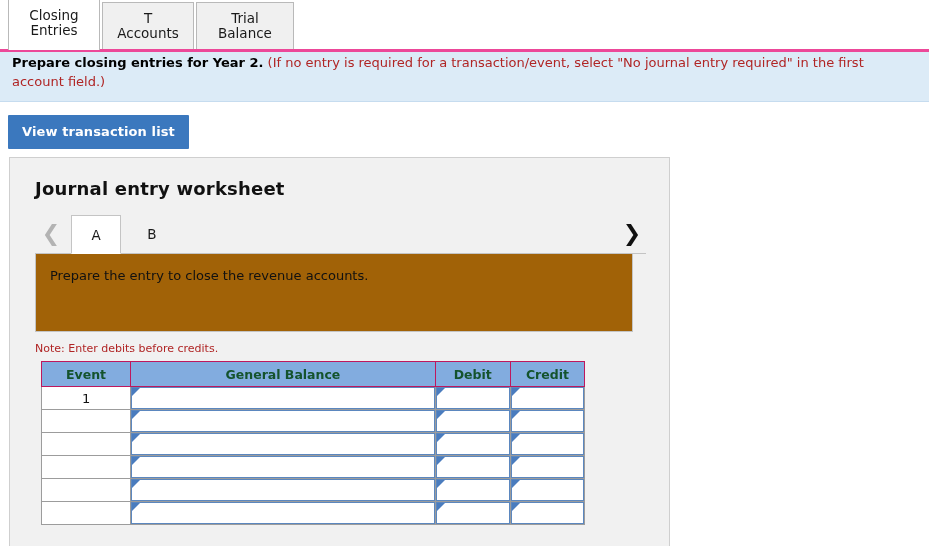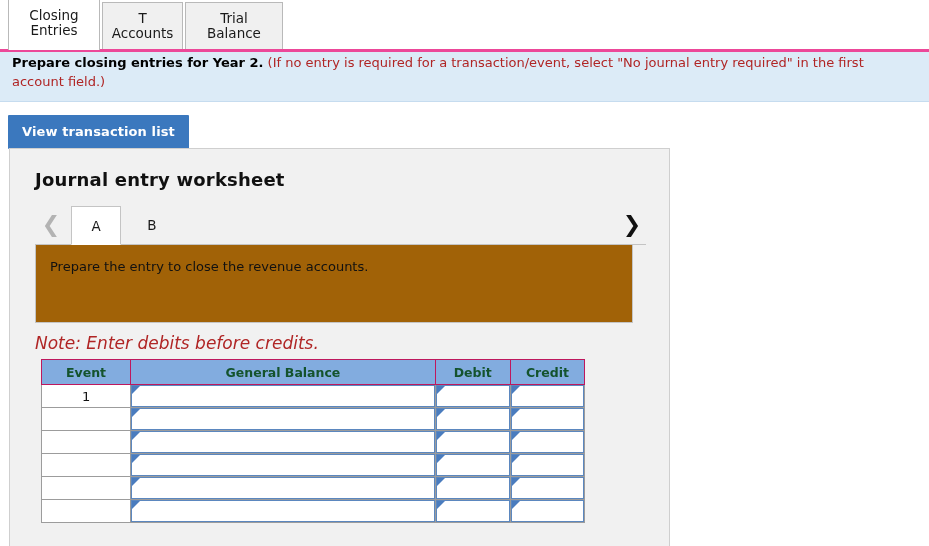--- a/index.html
+++ b/index.html
@@ -46,21 +46,21 @@
     cursor: default;
   }
   .tab.active {
     background: #ffffff;
     height: 52px;
     z-index: 3;
     margin-bottom: -1px;
     padding-bottom: 9px;
   }
   .tab-closing { width: 92px; }
-  .tab-t { width: 81px; }
+  .tab-t { width: 92px; }
   .tab-trial { width: 98px; margin-top: 48px; }
 
   
   .banner {
     background: #dcebf7;
     border-bottom: 1px solid #c6dcef;
     padding: 1px 12px 10px 12px;
     font-size: 13px;
     line-height: 19px;
     box-sizing: border-box;
@@ -89,21 +89,21 @@
     font-weight: bold;
     padding: 9px 14px 10px 14px;
     cursor: pointer;
     letter-spacing: 0.1px;
   }
 
   
   .panel {
     position: absolute;
     left: 9px;
-    top: 148px;
+    top: 157px;
     width: 661px;
     bottom: 0;
     background: #f1f1f1;
     border: 1px solid #cfcfcf;
     border-bottom: none;
     box-sizing: border-box;
     overflow: hidden;
   }
   .panel-title {
     font-size: 18px;
@@ -177,22 +177,21 @@
     box-sizing: border-box;
     padding: 13px 14px;
     font-size: 13px;
     color: #111111;
     line-height: 18px;
   }
 
   .note {
     margin: 10px 0 6px 25px;
     color: #b02525;
-    font-size: 17px;
-    font-style: italic;
+    font-size: 11px;
   }
 
   
   .jtable {
     margin-left: 31px;
     border-collapse: collapse;
     table-layout: fixed;
     width: 544px;
   }
   .jtable th {

